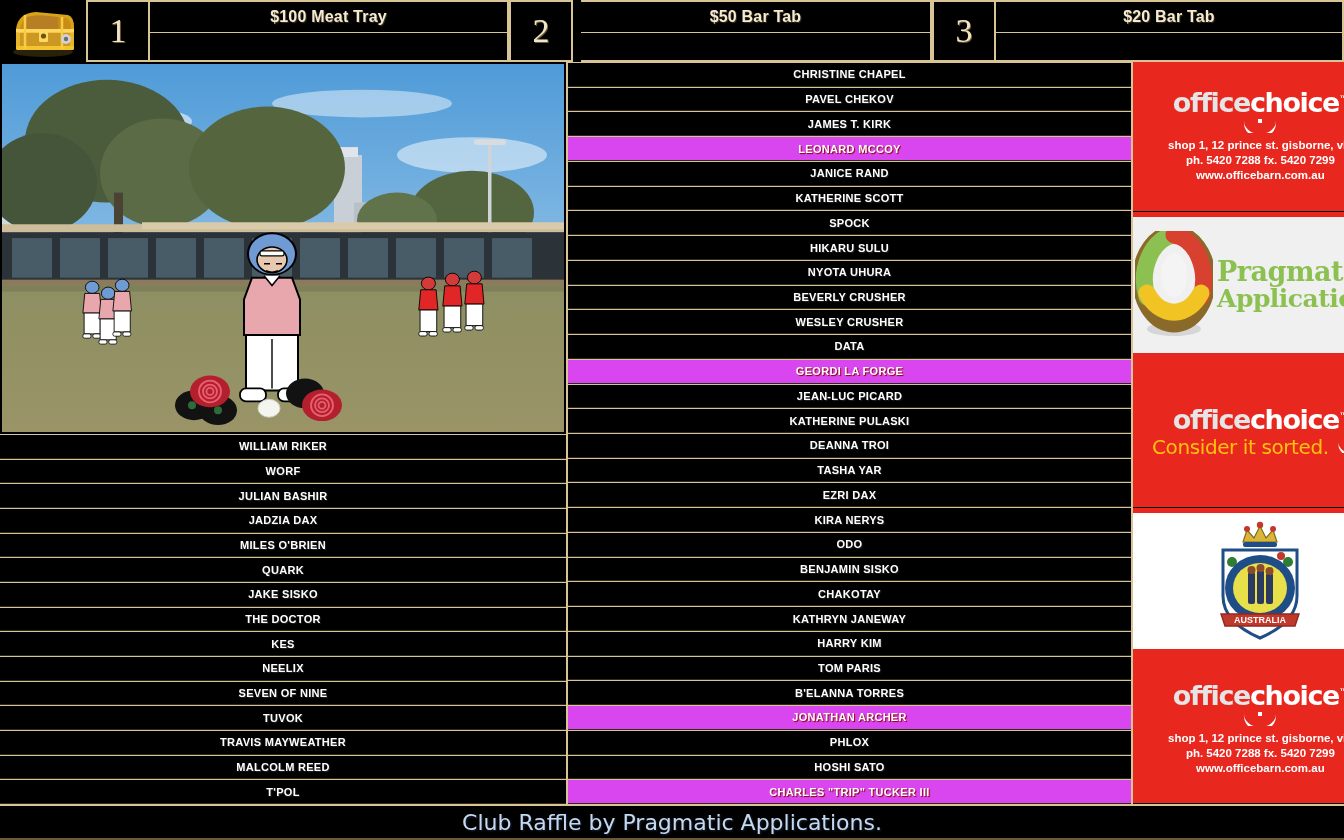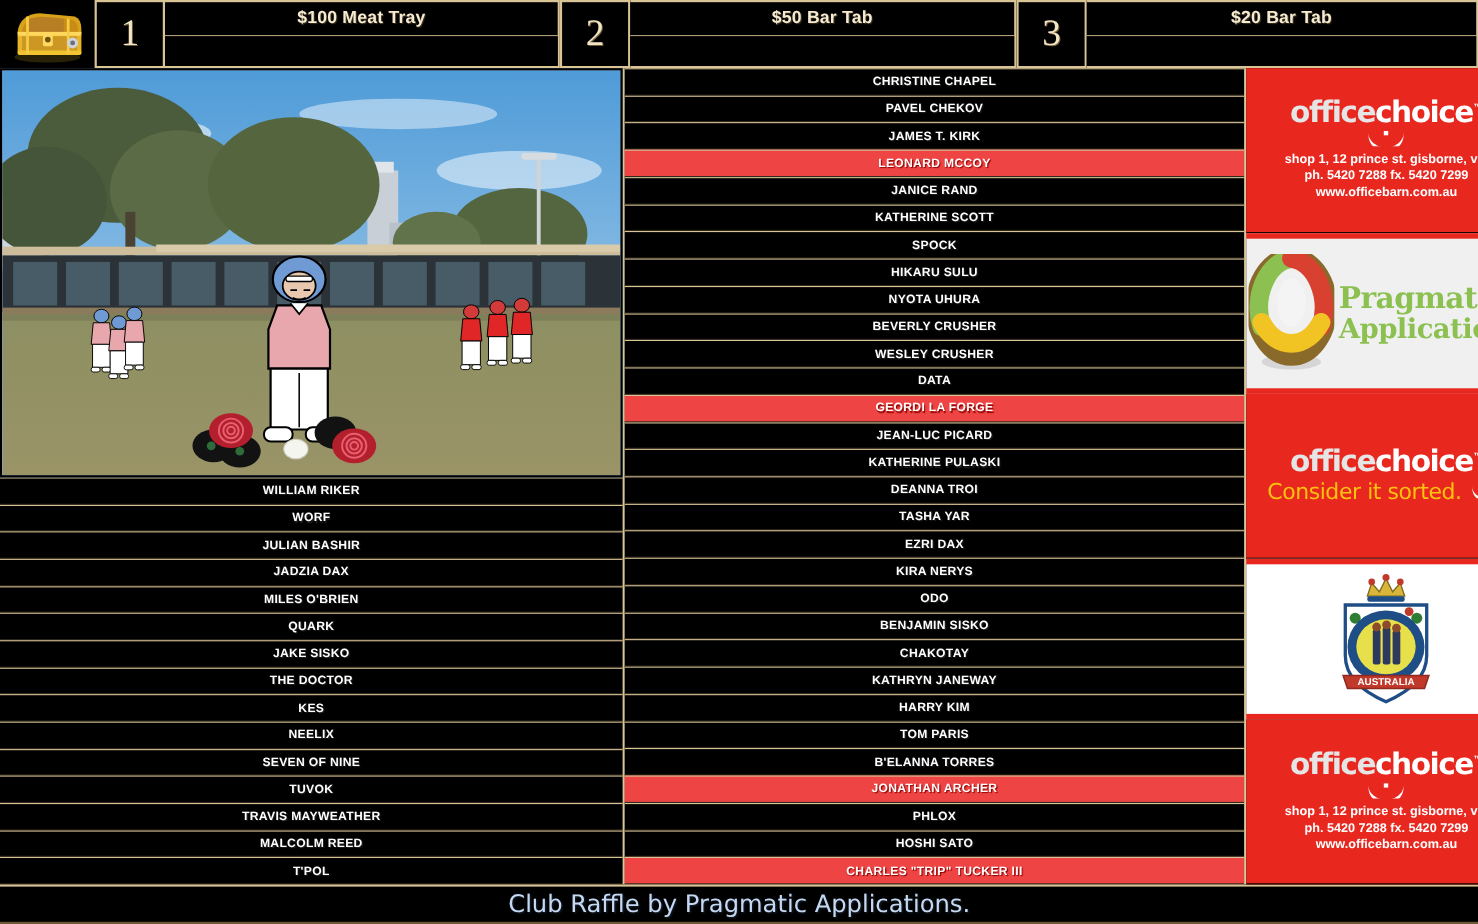--- a/index.html
+++ b/index.html
@@ -52,21 +52,21 @@
     display: flex; align-items: center; justify-content: center;
     color: #f6ead0;
     font-size: 16px; font-weight: bold;
     border-bottom: 1px solid #d9c496;
     text-shadow: 1px 1px 1px #3b3321;
     letter-spacing: .2px;
   }
   .prize-sub { flex: 1 1 auto; background:#000; }
 
   .hdr-prize1 { flex: 0 0 359px; }
-  .hdr-prize2 { flex: 0 0 351px; }
+  .hdr-prize2 { flex: 0 0 351px; margin-left: 8px; }
   .hdr-prize3 { flex: 1 1 auto; }
 
   
   .body-area {
     flex: 1 1 auto;
     display: flex; align-items: stretch;
     width: 100%; min-height: 0;
   }
   .col-left   { width: 566px; flex: 0 0 566px; display:flex; flex-direction:column; }
   .col-mid    { width: 565px; flex: 0 0 565px; display:flex; flex-direction:column;
@@ -86,21 +86,21 @@
     flex: 1 1 0; min-height: 0;
     display: flex; align-items: center; justify-content: center;
     background: #000; color: #ffffff;
     font-size: 11px; font-weight: bold;
     border-top: 1px solid #d9c496;
     border-bottom: 1px solid #2e2a1f;
     text-shadow: 1px 1px 1px #222;
     letter-spacing: .3px;
     white-space: nowrap;
   }
-  .name-row.win { background: #ef4444; color: #ffffff; text-shadow: 1px 1px 1px #8a0000; }
+  .name-row.win { background: #d946ef; color: #ffffff; text-shadow: 1px 1px 1px #8a0000; }
 
   
   .ad {
     flex: 1 1 0; min-height: 0; position: relative; overflow: hidden;
     border-bottom: 1px solid #000;
     display: flex; align-items: center; justify-content: center;
   }
   .ad-oc {
     background: #e8271f;
     flex-direction: column; gap: 2px;

